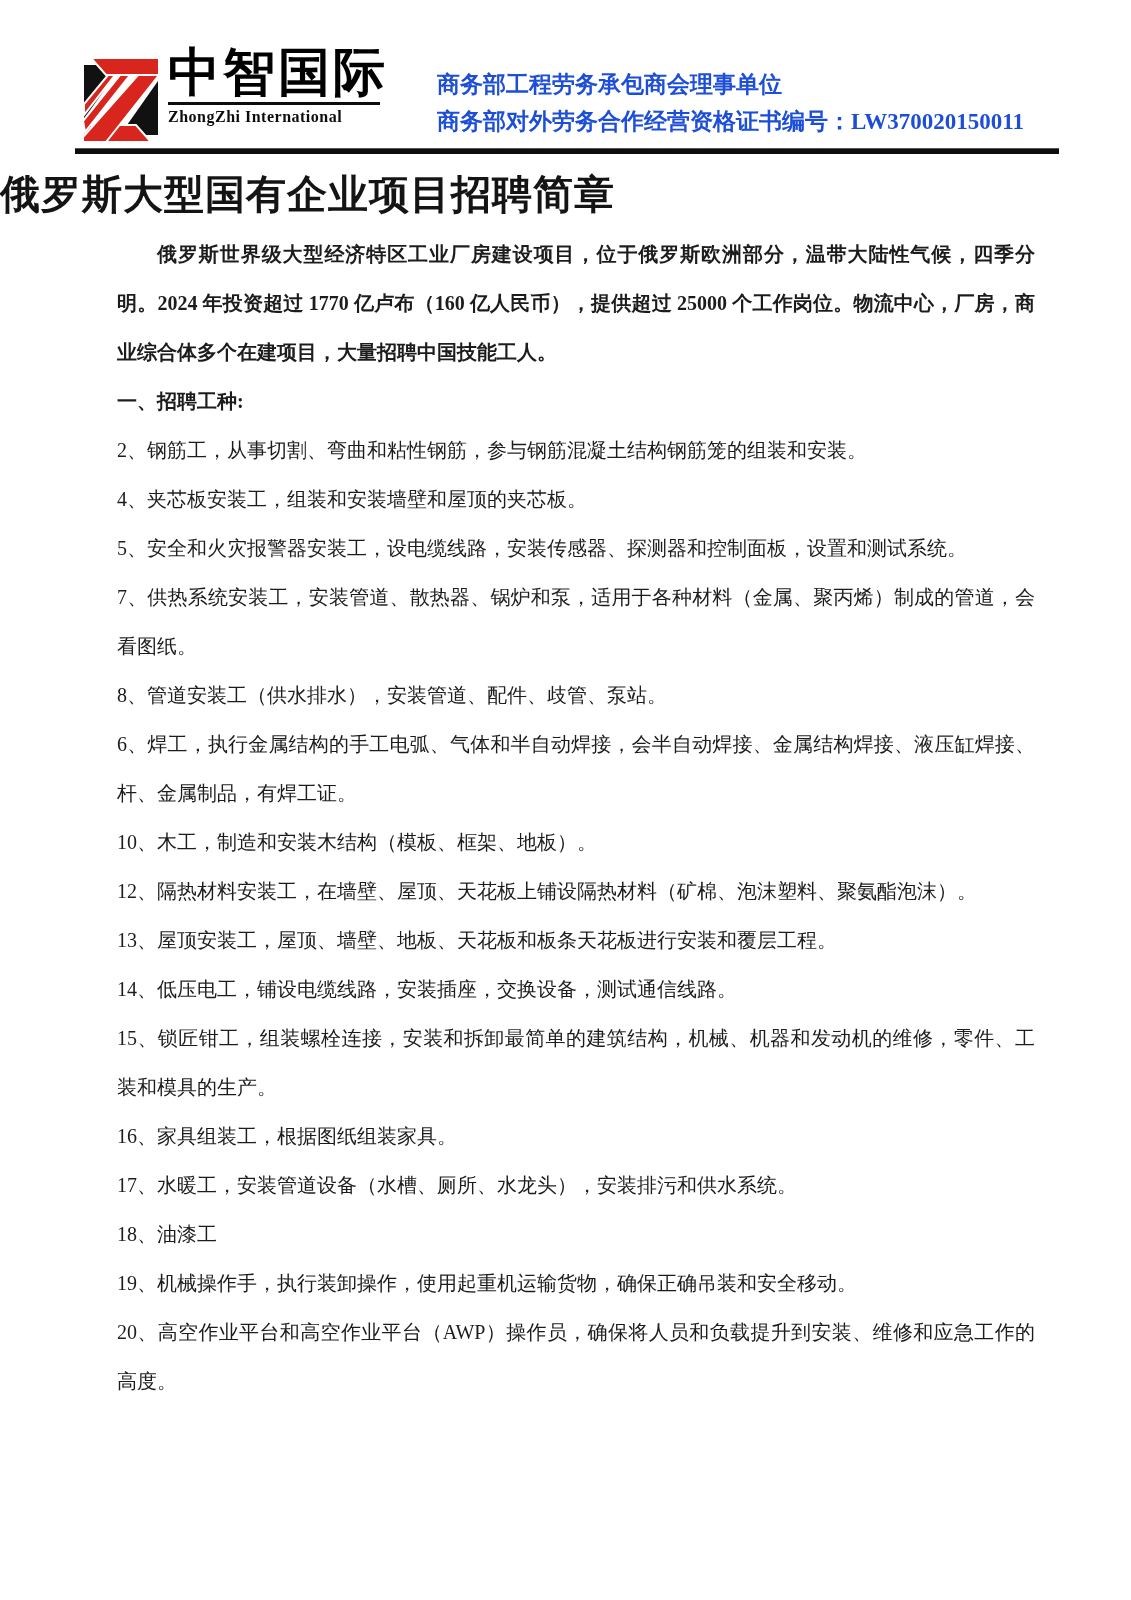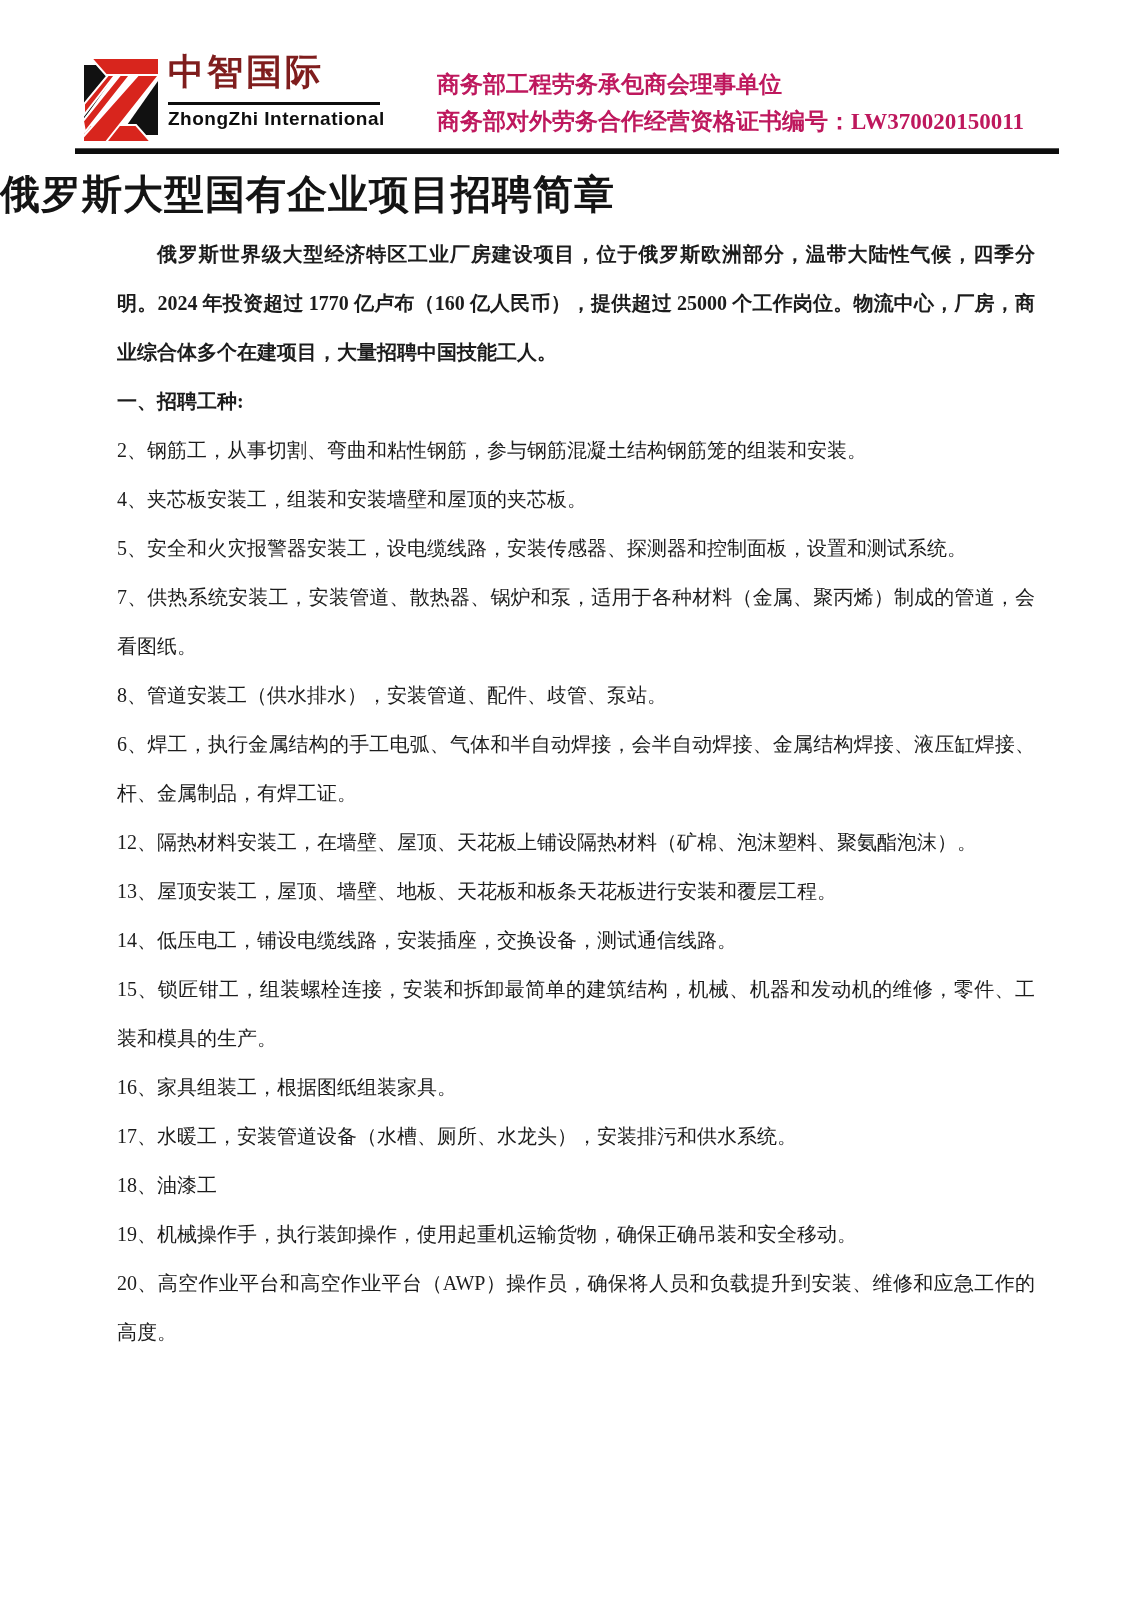--- a/index.html
+++ b/index.html
@@ -24,47 +24,47 @@
     width: 78px; height: 86px;
   }
   .logo-text {
     position: absolute;
     left: 168px; top: 46px;
     width: 215px;
   }
   .logo-cn {
     font-family: "Liberation Sans", "DejaVu Sans", sans-serif;
     font-weight: 900;
-    font-size: 36px;
+    font-size: 52px;
     line-height: 52px;
     letter-spacing: 3px;
-    color: #7f1d1d;
+    color: #000000;
     white-space: nowrap;
   }
   .logo-divider {
     height: 3px;
     background: #0d0d0d;
     margin: 4px 0 3px 0;
     width: 212px;
   }
   .logo-en {
-    font-family: Liberation Sans, sans-serif;
+    font-family: Liberation Serif, serif;
     font-weight: bold;
-    font-size: 19px;
+    font-size: 16px;
     letter-spacing: 0.5px;
     color: #0d0d0d;
     white-space: nowrap;
   }
   .credentials {
     position: absolute;
     left: 437px; top: 66px;
     font-weight: bold;
     font-size: 23px;
     line-height: 37px;
-    color: #be185d;
+    color: #1d4ed8;
     white-space: nowrap;
   }
   .rule {
     position: absolute;
     left: 75px; top: 148px;
     width: 984px; height: 6px;
     background: #0d0d0d;
     border-top: 1px solid #555;
   }
 
@@ -130,20 +130,21 @@
   <div class="content">
     <p class="intro">俄罗斯世界级大型经济特区工业厂房建设项目，位于俄罗斯欧洲部分，温带大陆性气候，四季分明。2024 年投资超过 1770 亿卢布（160 亿人民币），提供超过 25000 个工作岗位。物流中心，厂房，商业综合体多个在建项目，大量招聘中国技能工人。</p>
     <p class="section-heading">一、招聘工种:</p>
     <div>
         <p class="job">2、钢筋工，从事切割、弯曲和粘性钢筋，参与钢筋混凝土结构钢筋笼的组装和安装。</p>
         <p class="job">4、夹芯板安装工，组装和安装墙壁和屋顶的夹芯板。</p>
         <p class="job">5、安全和火灾报警器安装工，设电缆线路，安装传感器、探测器和控制面板，设置和测试系统。</p>
         <p class="job">7、供热系统安装工，安装管道、散热器、锅炉和泵，适用于各种材料（金属、聚丙烯）制成的管道，会看图纸。</p>
         <p class="job">8、管道安装工（供水排水），安装管道、配件、歧管、泵站。</p>
         <p class="job">6、焊工，执行金属结构的手工电弧、气体和半自动焊接，会半自动焊接、金属结构焊接、液压缸焊接、杆、金属制品，有焊工证。</p>
+        <p class="job">10、木工，制造和安装木结构（模板、框架、地板）。</p>
         <p class="job">12、隔热材料安装工，在墙壁、屋顶、天花板上铺设隔热材料（矿棉、泡沫塑料、聚氨酯泡沫）。</p>
         <p class="job">13、屋顶安装工，屋顶、墙壁、地板、天花板和板条天花板进行安装和覆层工程。</p>
         <p class="job">14、低压电工，铺设电缆线路，安装插座，交换设备，测试通信线路。</p>
         <p class="job">15、锁匠钳工，组装螺栓连接，安装和拆卸最简单的建筑结构，机械、机器和发动机的维修，零件、工装和模具的生产。</p>
         <p class="job">16、家具组装工，根据图纸组装家具。</p>
         <p class="job">17、水暖工，安装管道设备（水槽、厕所、水龙头），安装排污和供水系统。</p>
         <p class="job">18、油漆工</p>
         <p class="job">19、机械操作手，执行装卸操作，使用起重机运输货物，确保正确吊装和安全移动。</p>
         <p class="job">20、高空作业平台和高空作业平台（AWP）操作员，确保将人员和负载提升到安装、维修和应急工作的高度。</p>
       </div>

